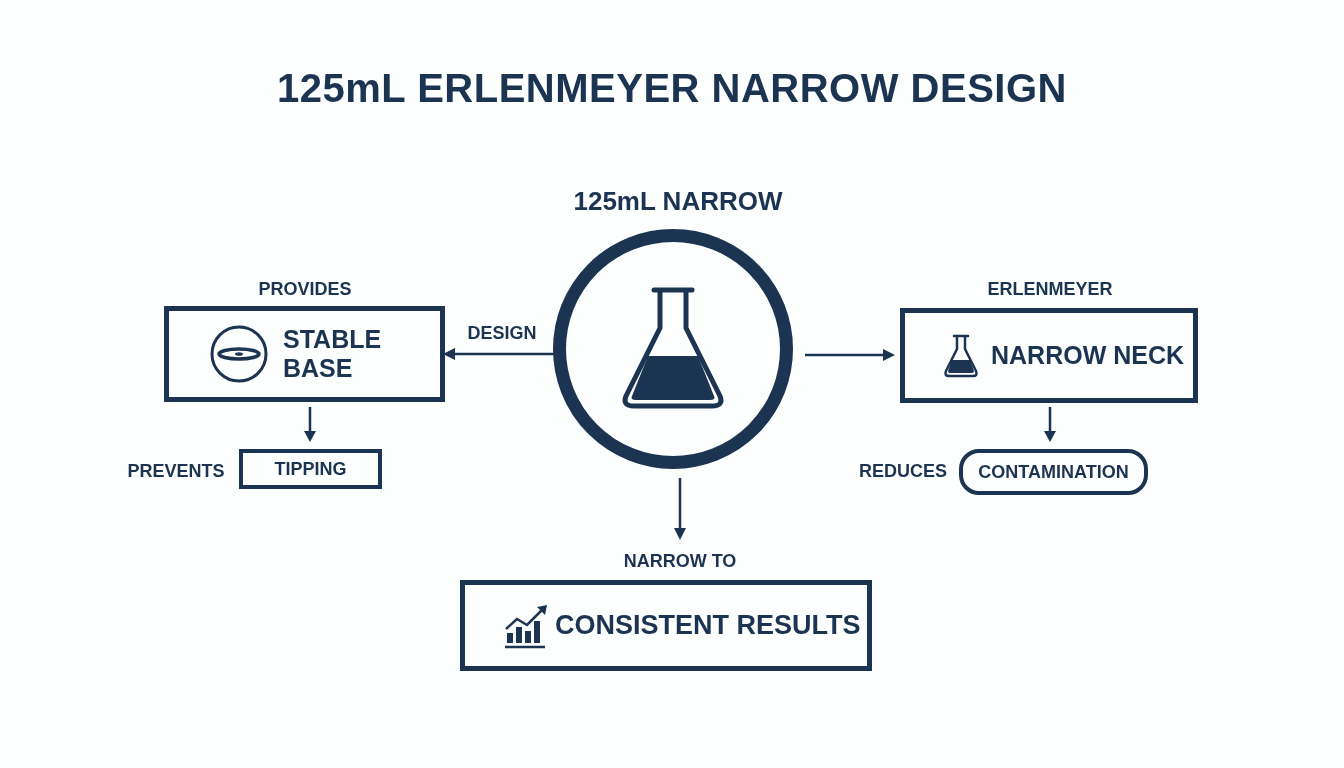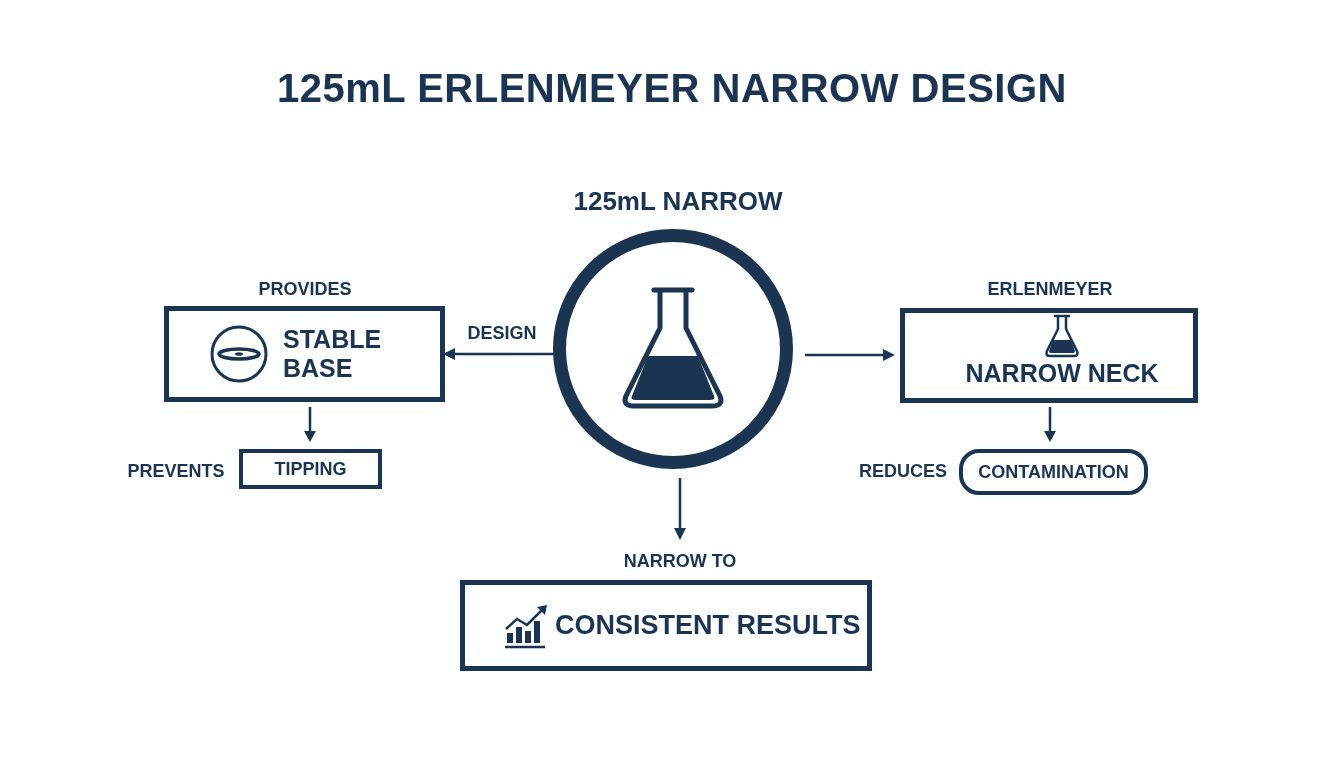--- a/index.html
+++ b/index.html
@@ -105,21 +105,21 @@
 
 <div class="abs label" style="left:124px; top:461px; width:104px;">PREVENTS</div>
 <div class="abs small-box" style="left:239px; top:449px; width:143px; height:40px;">TIPPING</div>
 
 <svg class="abs" style="left:805px; top:347px;" width="90" height="16">
   <line x1="0" y1="8" x2="80" y2="8" stroke="#1b3452" stroke-width="2.5"></line>
   <polygon points="90,8 78,2 78,14" fill="#1b3452"></polygon>
 </svg>
 
 <div class="abs label" style="left:945px; top:279px; width:210px;">ERLENMEYER</div>
-<div class="abs box" style="left:900px; top:308px; width:298px; height:95px;flex-direction:column;">
+<div class="abs box" style="left:900px; top:308px; width:298px; height:95px;">
   <span style="margin-left:12px; margin-right:12px;">
     <svg width="36" height="46" viewBox="0 0 36 46">
       <line x1="11" y1="3" x2="25" y2="3" stroke="#1b3452" stroke-width="2.5" stroke-linecap="round"></line>
       <path d="M14 3 L14 16 L3 38 Q1 43 6 43 L30 43 Q35 43 33 38 L22 16 L22 3" fill="none" stroke="#1b3452" stroke-width="2.5" stroke-linejoin="round"></path>
       <path d="M9 27 L27 27 L31 38 Q31 40 29 40 L7 40 Q5 40 5 38 Z" fill="#1b3452"></path>
     </svg>
   </span>
   <span class="box-main">NARROW NECK</span>
 </div>
 

